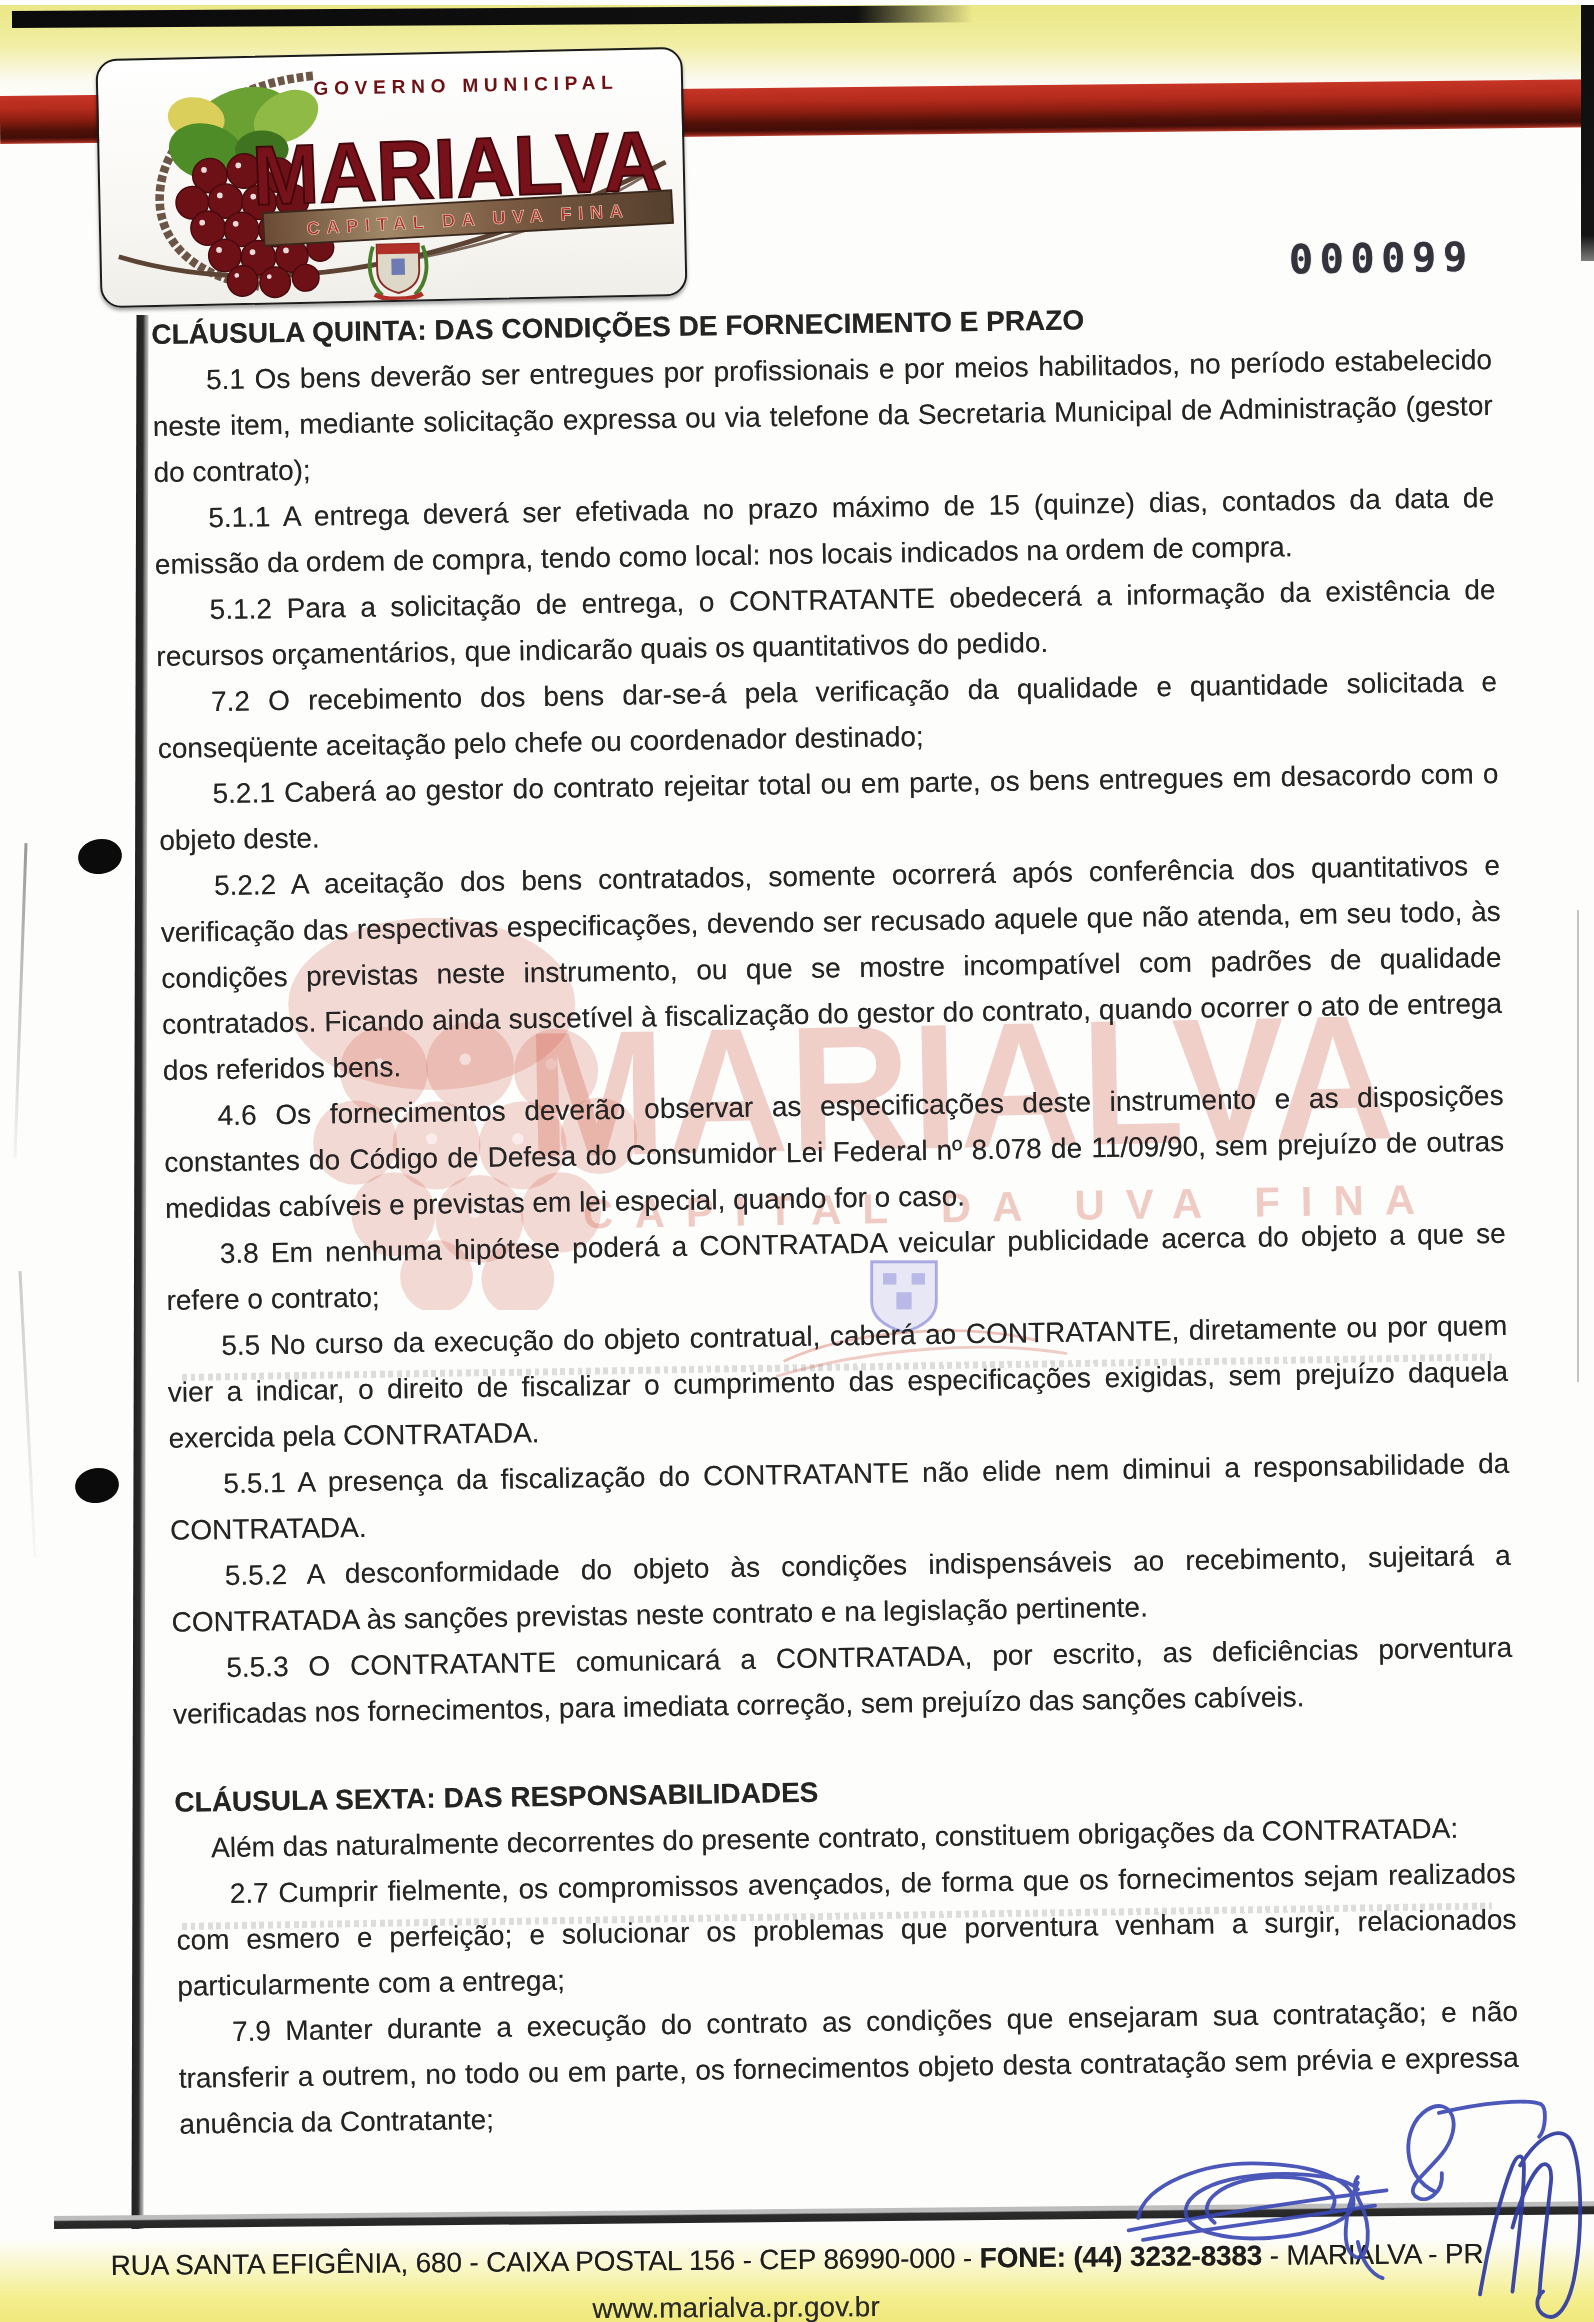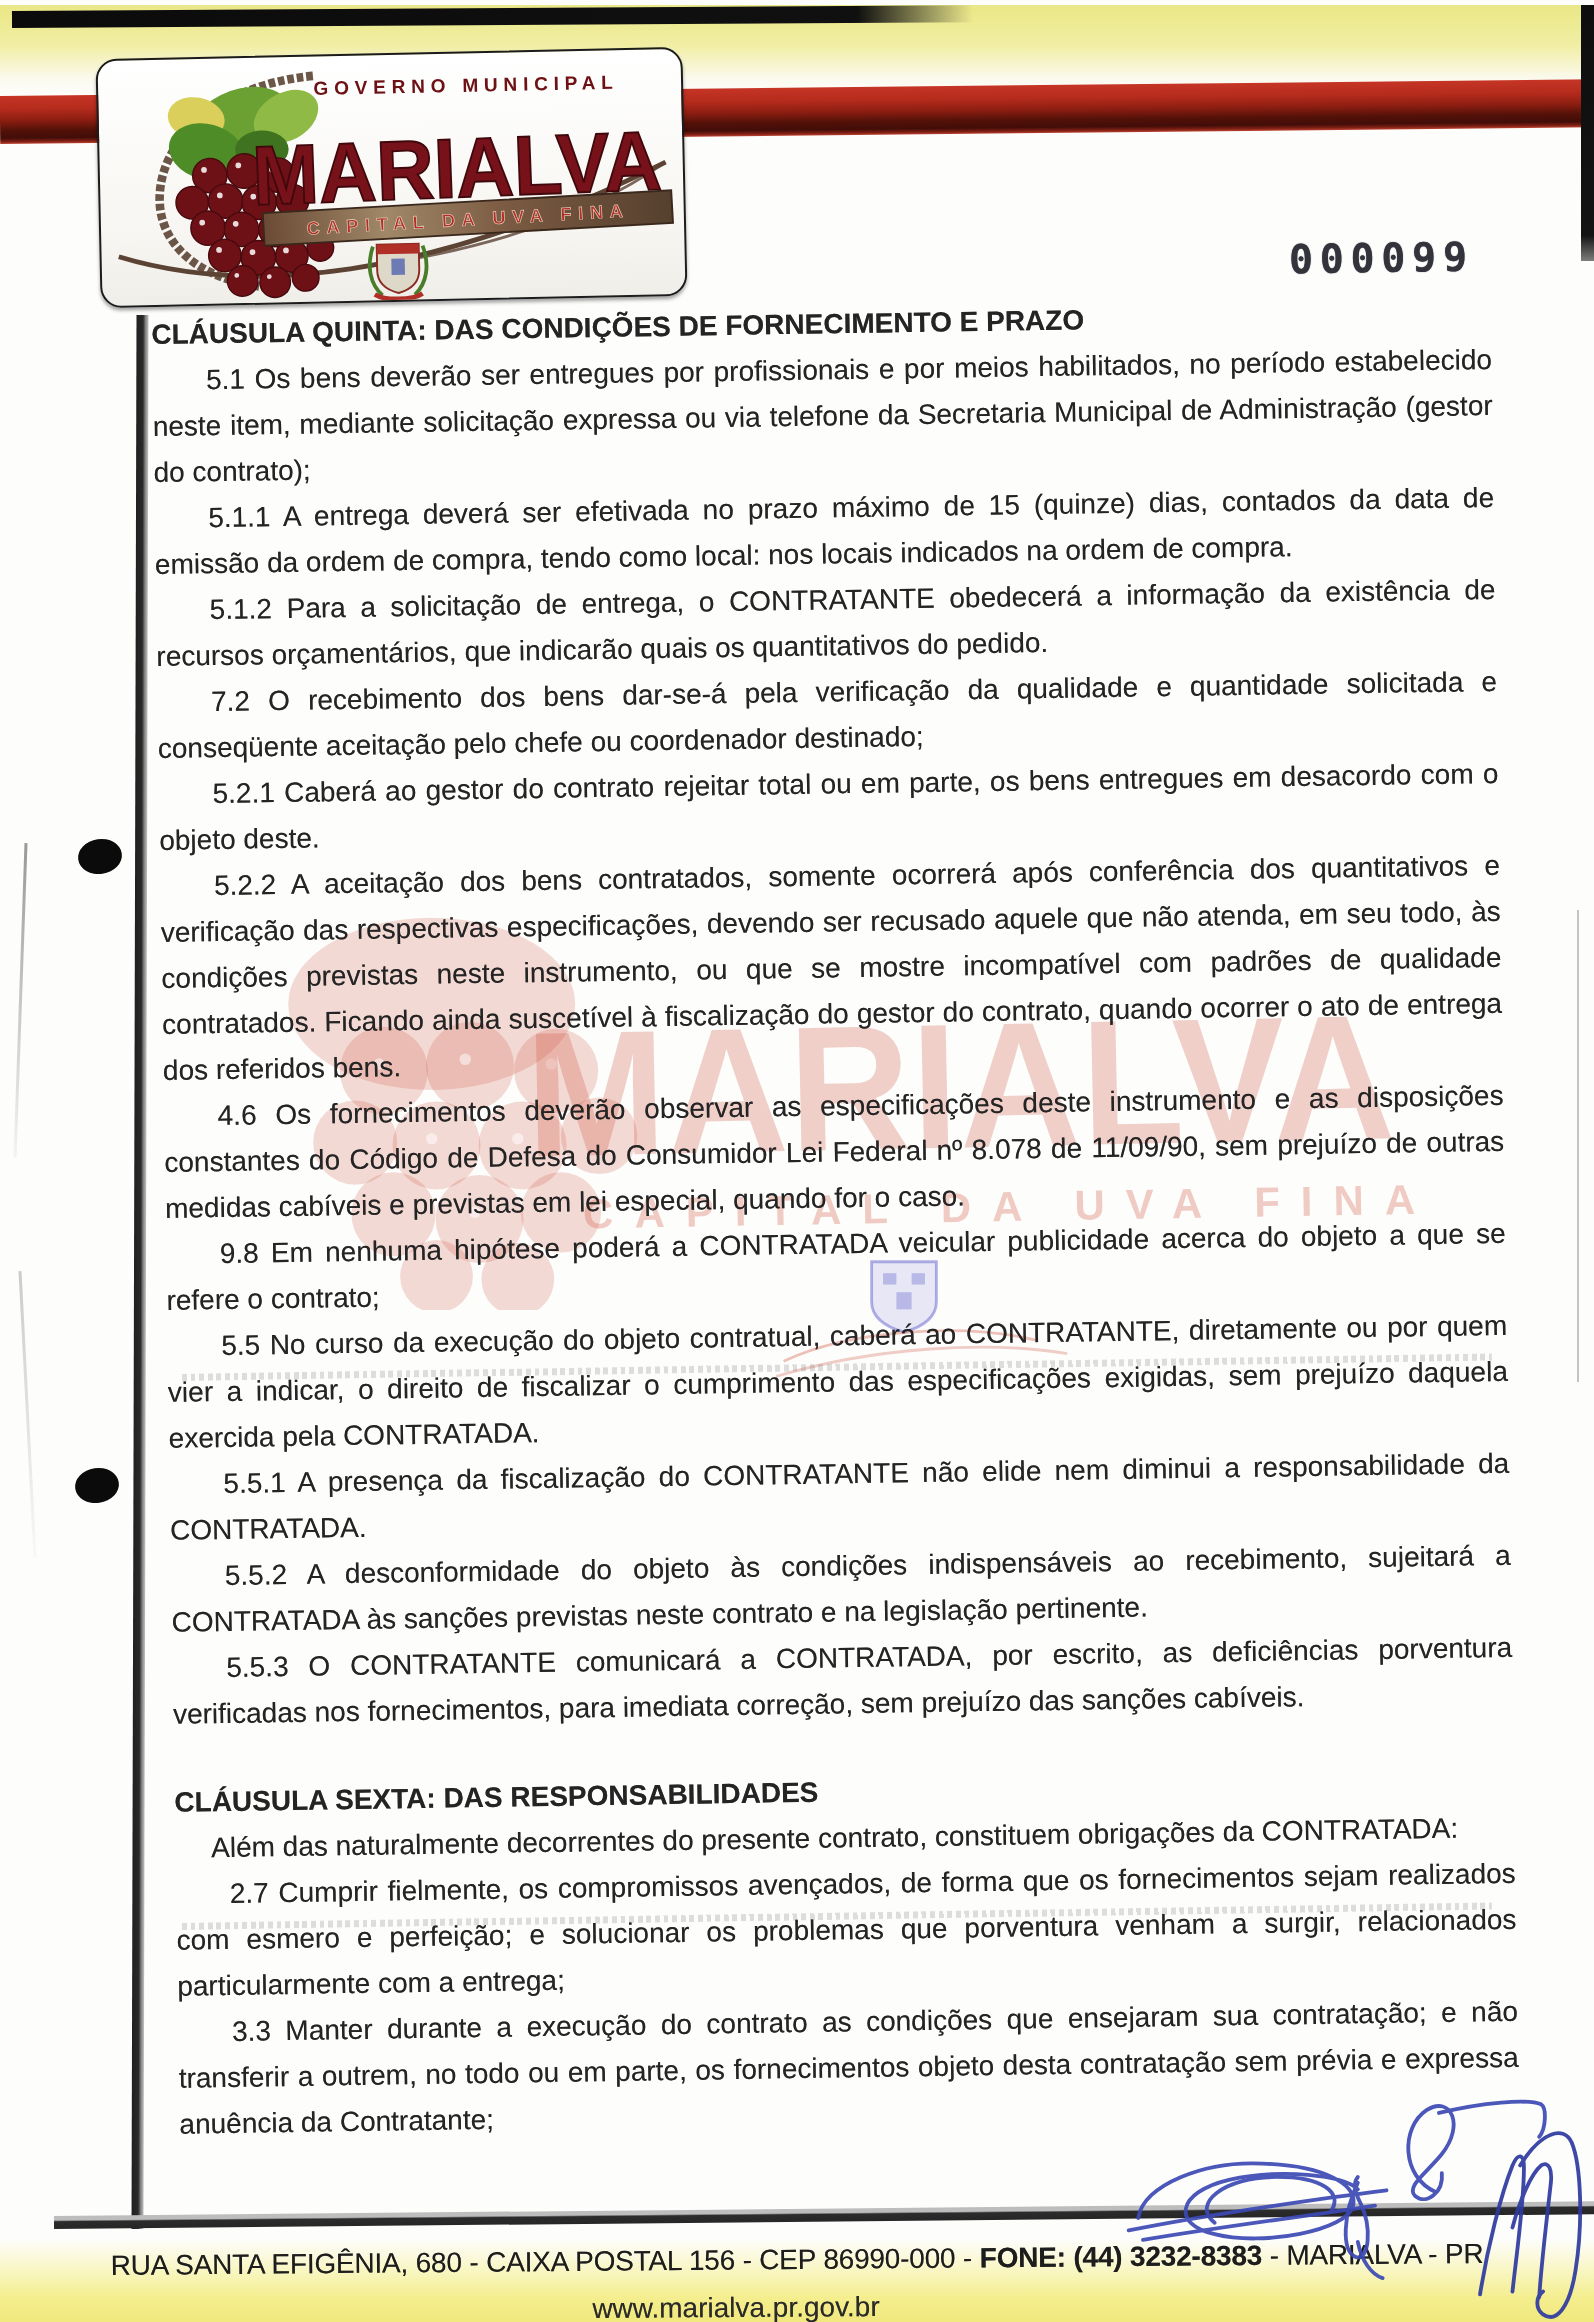--- a/index.html
+++ b/index.html
@@ -241,30 +241,30 @@
 
   <div class="text-col">
     <p class="heading">CLÁUSULA QUINTA: DAS CONDIÇÕES DE FORNECIMENTO E PRAZO</p>
     <p class="item"><span class="num">5.1</span> <span>Os bens deverão ser entregues por profissionais e por meios habilitados, no período estabelecido neste item, mediante solicitação expressa ou via telefone da Secretaria Municipal de Administração (gestor do contrato);</span></p>
     <p class="item"><span class="num">5.1.1</span> <span>A entrega deverá ser efetivada no prazo máximo de 15 (quinze) dias, contados da data de emissão da ordem de compra, tendo como local: nos locais indicados na ordem de compra.</span></p>
     <p class="item"><span class="num">5.1.2</span> <span>Para a solicitação de entrega, o CONTRATANTE obedecerá a informação da existência de recursos orçamentários, que indicarão quais os quantitativos do pedido.</span></p>
     <p class="item"><span class="num">7.2</span> <span>O recebimento dos bens dar-se-á pela verificação da qualidade e quantidade solicitada e conseqüente aceitação pelo chefe ou coordenador destinado;</span></p>
     <p class="item"><span class="num">5.2.1</span> <span>Caberá ao gestor do contrato rejeitar total ou em parte, os bens entregues em desacordo com o objeto deste.</span></p>
     <p class="item"><span class="num">5.2.2</span> <span>A aceitação dos bens contratados, somente ocorrerá após conferência dos quantitativos e verificação das respectivas especificações, devendo ser recusado aquele que não atenda, em seu todo, às condições previstas neste instrumento, ou que se mostre incompatível com padrões de qualidade contratados. Ficando ainda suscetível à fiscalização do gestor do contrato, quando ocorrer o ato de entrega dos referidos bens.</span></p>
     <p class="item"><span class="num">4.6</span> <span>Os fornecimentos deverão observar as especificações deste instrumento e as disposições constantes do Código de Defesa do Consumidor Lei Federal nº 8.078 de 11/09/90, sem prejuízo de outras medidas cabíveis e previstas em lei especial, quando for o caso.</span></p>
-    <p class="item"><span class="num">9.8</span> <span>Em nenhuma hipótese poderá a CONTRATADA veicular publicidade acerca do objeto a que se refere o contrato;</span></p>
+    <p class="item"><span class="num">3.8</span> <span>Em nenhuma hipótese poderá a CONTRATADA veicular publicidade acerca do objeto a que se refere o contrato;</span></p>
     <p class="item"><span class="num">5.5</span> <span>No curso da execução do objeto contratual, caberá ao CONTRATANTE, diretamente ou por quem vier a indicar, o direito de fiscalizar o cumprimento das especificações exigidas, sem prejuízo daquela exercida pela CONTRATADA.</span></p>
     <p class="item"><span class="num">5.5.1</span> <span>A presença da fiscalização do CONTRATANTE não elide nem diminui a responsabilidade da CONTRATADA.</span></p>
     <p class="item"><span class="num">5.5.2</span> <span>A desconformidade do objeto às condições indispensáveis ao recebimento, sujeitará a CONTRATADA às sanções previstas neste contrato e na legislação pertinente.</span></p>
     <p class="item"><span class="num">5.5.3</span> <span>O CONTRATANTE comunicará a CONTRATADA, por escrito, as deficiências porventura verificadas nos fornecimentos, para imediata correção, sem prejuízo das sanções cabíveis.</span></p>
 
     <p class="heading heading-2">CLÁUSULA SEXTA: DAS RESPONSABILIDADES</p>
     <p class="intro">Além das naturalmente decorrentes do presente contrato, constituem obrigações da CONTRATADA:</p>
     <p class="item"><span class="num">2.7</span> <span>Cumprir fielmente, os compromissos avençados, de forma que os fornecimentos sejam realizados com esmero e perfeição; e solucionar os problemas que porventura venham a surgir, relacionados particularmente com a entrega;</span></p>
-    <p class="item"><span class="num">3.3</span> <span>Manter durante a execução do contrato as condições que ensejaram sua contratação; e não transferir a outrem, no todo ou em parte, os fornecimentos objeto desta contratação sem prévia e expressa anuência da Contratante;</span></p>
+    <p class="item"><span class="num">7.9</span> <span>Manter durante a execução do contrato as condições que ensejaram sua contratação; e não transferir a outrem, no todo ou em parte, os fornecimentos objeto desta contratação sem prévia e expressa anuência da Contratante;</span></p>
   </div>
 
   <div class="signatures">
     <svg width="524" height="253" viewBox="0 0 548 265">
       <g fill="none" stroke="#3c49b4" stroke-width="4" stroke-linecap="round" opacity="0.92">
 
         <path d="M 70,155 C 75,120 140,95 200,98 C 265,100 300,120 295,142 C 290,168 200,185 150,172 C 105,162 110,128 165,115 C 220,103 285,110 300,125"></path>
         <path d="M 150,160 C 125,140 160,112 215,112 C 262,112 285,128 272,148"></path>
         <path d="M 60,168 C 150,150 280,132 330,126"></path>
         <path d="M 75,178 C 170,162 270,150 318,142"></path>

